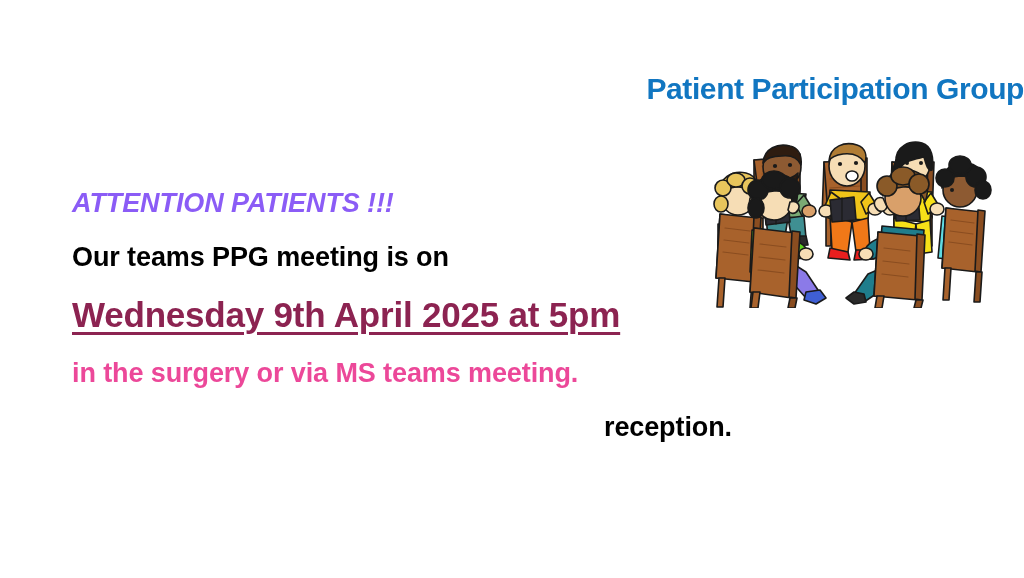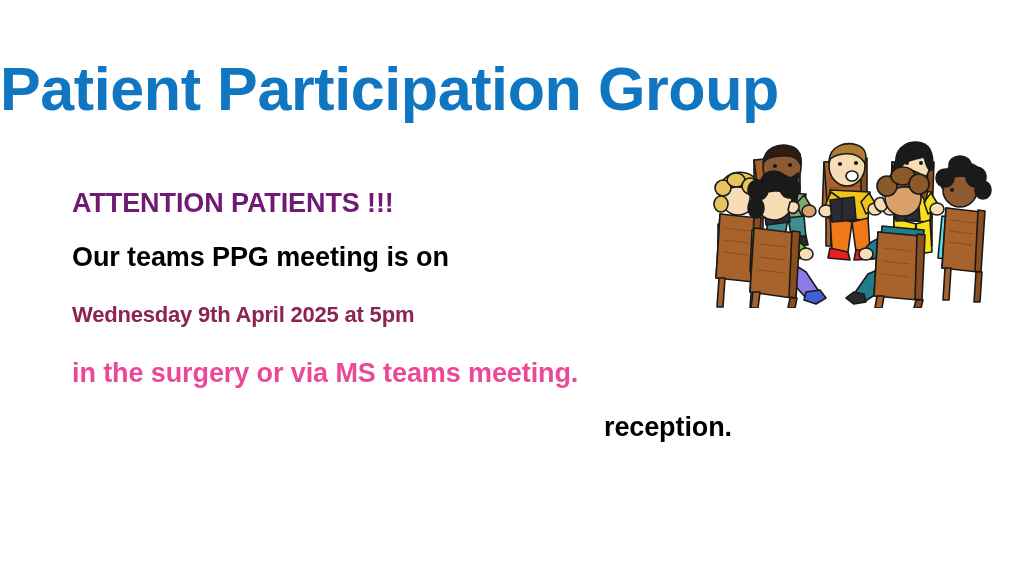--- a/index.html
+++ b/index.html
@@ -16,25 +16,25 @@
     width: 1024px;
     height: 578px;
     background: #ffffff;
     overflow: hidden;
   }
   #poster-title {
     position: absolute;
     left: 0;
     top: 62px;
     width: 1024px;
-    text-align: left;
+    text-align: right;
     color: #1176c1;
     font-family: "Liberation Sans", sans-serif;
     font-weight: bold;
-    font-size: 61px;
+    font-size: 30px;
     line-height: 54px;
     letter-spacing: -0.4px;
     white-space: nowrap;
   }
   #body-block {
     position: absolute;
     left: 72px;
     top: 176px;
     width: 660px;
   }
@@ -42,22 +42,23 @@
     font-family: "Liberation Sans", sans-serif;
     font-weight: bold;
     font-size: 27px;
     line-height: 54px;
     color: #000000;
     white-space: nowrap;
     letter-spacing: -0.1px;
   }
   .body-line.highlight {
     color: #8c2351;
-    font-size: 22px;
+    font-size: 35px;
     line-height: 62px;
+    text-decoration: underline;
     text-underline-offset: 5px;
     text-decoration-thickness: 3px;
     letter-spacing: -0.2px;
   }
   #clipart {
     position: absolute;
     left: 706px;
     top: 132px;
     width: 290px;
     height: 176px;
@@ -69,21 +70,21 @@
   }
 </style>
 </head>
 <body>
 
 <div id="poster" style="background: rgb(255, 255, 255);">
 
   <div id="poster-title" style="color: rgb(17, 118, 193);">Patient Participation Group</div>
 
   <div id="body-block">
-    <div class="body-line" style="color: #701a75;">ATTENTION PATIENTS !!!</div>
+    <div class="body-line" style="color: #8b5cf6; font-style: italic;">ATTENTION PATIENTS !!!</div>
     <div class="body-line" style="color: rgb(0, 0, 0);">Our teams PPG meeting is on</div>
     <div class="body-line highlight" style="color: rgb(140, 35, 81);">Wednesday 9th April 2025 at 5pm</div>
     <div class="body-line" style="color: #ec4899;">in the surgery or via MS teams meeting.</div>
     <div class="body-line" style="color: rgb(0, 0, 0); text-align: right;">reception.</div>
   </div>
 
   <div id="clipart">
     <svg viewBox="0 0 290 176" xmlns="http://www.w3.org/2000/svg">
       <g stroke="#1a1a1a" stroke-width="1.6" stroke-linejoin="round" stroke-linecap="round">
 

